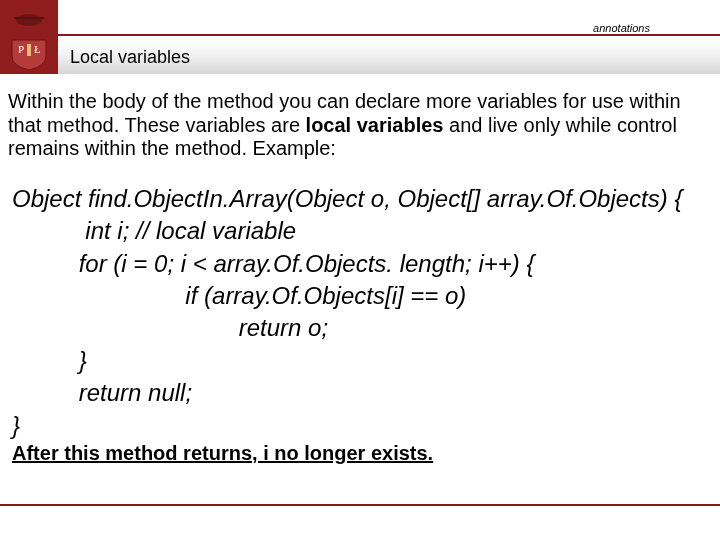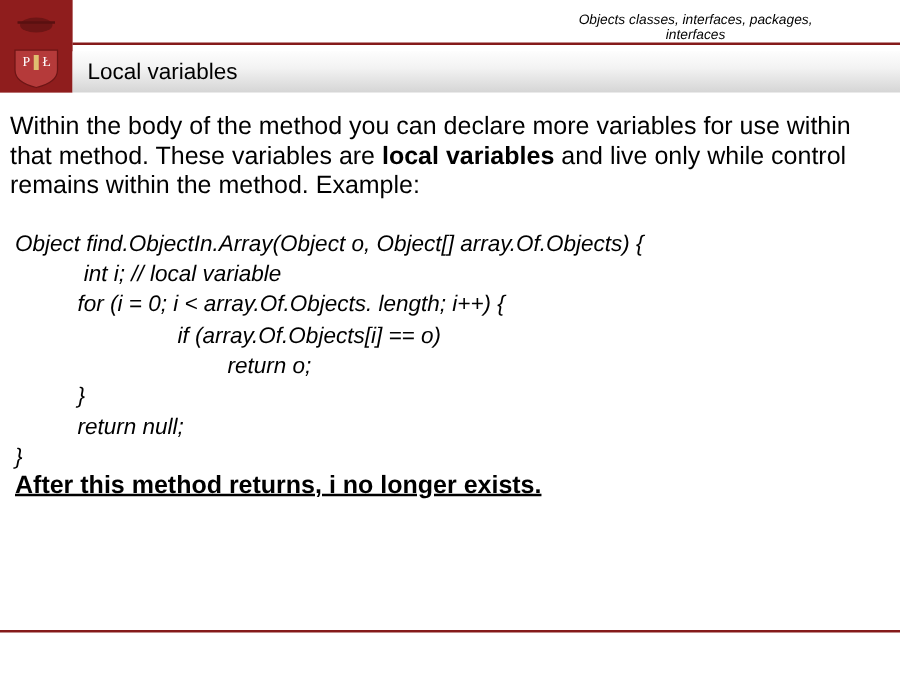--- a/index.html
+++ b/index.html
@@ -8,21 +8,21 @@
   .header { display: flex; height: 74px; }
   .logo-block { width: 58px; height: 74px; background: #8f1d1d; position: relative; }
   .logo-block svg { position: absolute; top: 0; left: 0; }
   .header-right { flex: 1; position: relative; }
   .breadcrumb { position: absolute; right: 70px; top: 10px; font-size: 11px; font-style: italic; color: #000; text-align: center; line-height: 1.1; }
   .breadcrumb-underline { position: absolute; left: 0; right: 0; top: 34px; height: 2px; background: #851a1a; }
   .title-bar { position: absolute; left: 0; right: 0; top: 41px; height: 33px; background: linear-gradient(to bottom, #fdfdfd 0%, #f3f3f3 40%, #e4e4e4 70%, #d5d5d5 100%); display: flex; align-items: center; padding-left: 12px; }
   .title-text { font-size: 18px; color: #000; }
   .content { padding: 16px 10px 0 8px; }
   .para { font-size: 20px; line-height: 1.18; color: #000; }
-  .code-block { margin-top: 22px; font-size: 18px; font-style: italic; line-height: 1.35; color: #000; white-space: pre; padding-left: 4px; }
+  .code-block { margin-top: 22px; font-size: 24px; font-style: italic; line-height: 1.35; color: #000; white-space: pre; padding-left: 4px; }
   .footer-line { font-size: 20px; font-weight: bold; text-decoration: underline; color: #000; margin-top: 0; padding-left: 4px; }
   .bottom-rule { position: absolute; left: 0; right: 0; bottom: 34px; height: 2px; background: #851a1a; }
 </style>
 </head>
 <body>
 
 <div class="slide">
 
   <div class="header">
     <div class="logo-block">
@@ -36,22 +36,22 @@
           <path d="M -17 -10 L 17 -10 L 17 6 Q 17 16 0 20 Q -17 16 -17 6 Z" fill="#b53a3a"></path>
           <path d="M -17 -10 L 17 -10 L 17 6 Q 17 16 0 20 Q -17 16 -17 6 Z" fill="none" stroke="#6d1515" stroke-width="1"></path>
           <text x="-11" y="3" font-size="11" font-family="serif" fill="#fff">P</text>
           <text x="5" y="3" font-size="11" font-family="serif" fill="#fff">Ł</text>
           <path d="M -2 -6 L 2 -6 L 2 6 L -2 6 Z" fill="#e0c070"></path>
         </g>
       </svg>
     </div>
     <div class="header-right">
       <div class="breadcrumb">
-        <span>Objects classes, interfaces, packages,</span><br>
-        <span>interfaces</span>
+        <br>
+        <span>annotations</span>
       </div>
       <div class="breadcrumb-underline"></div>
       <div class="title-bar">
         <span class="title-text">Local variables</span>
       </div>
     </div>
   </div>
 
   <div class="content">
     <p class="para">

